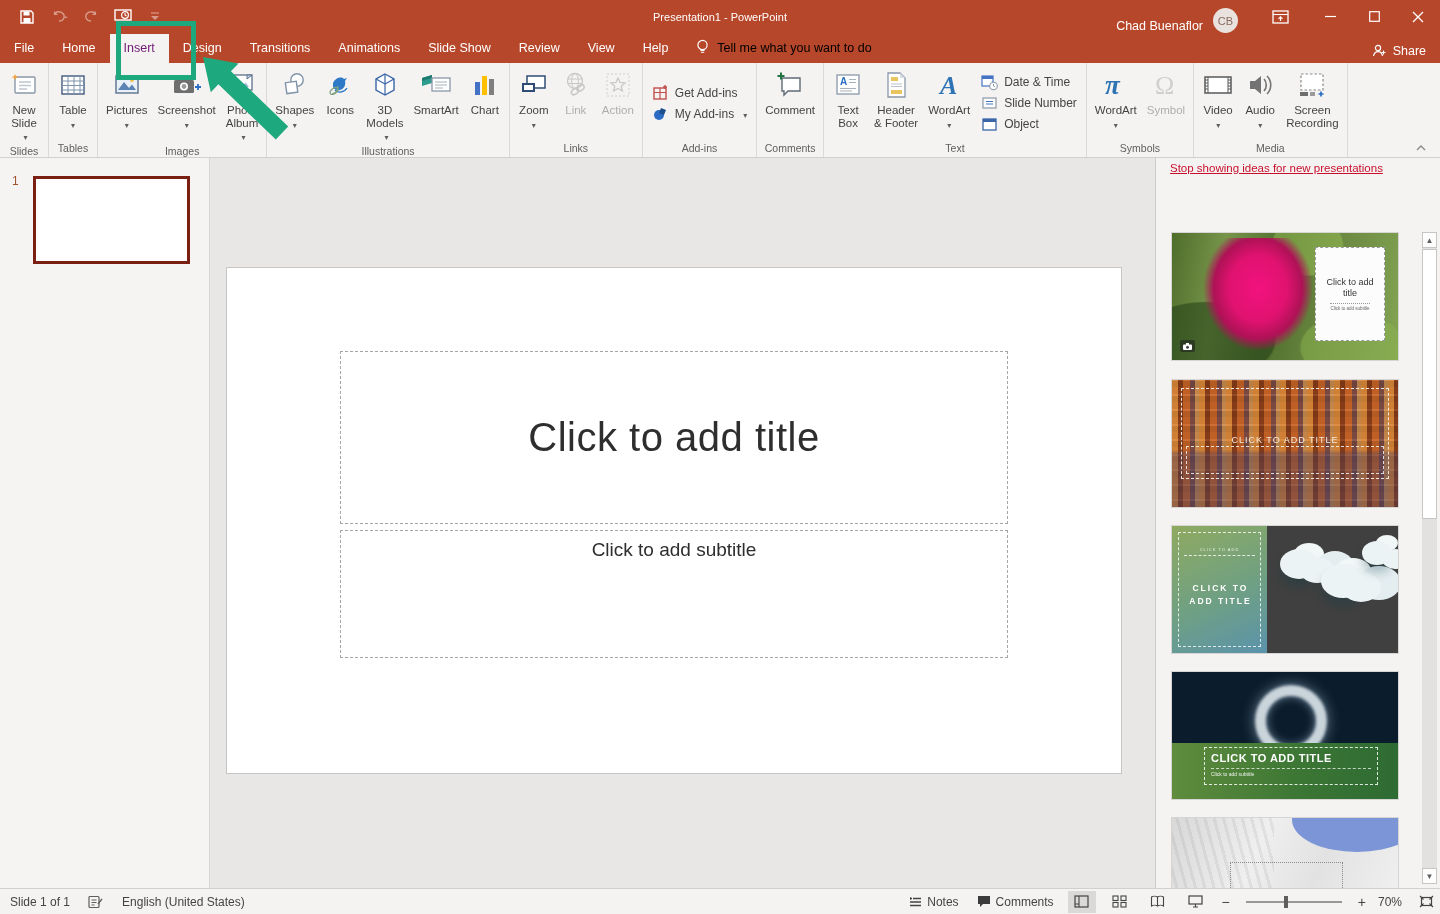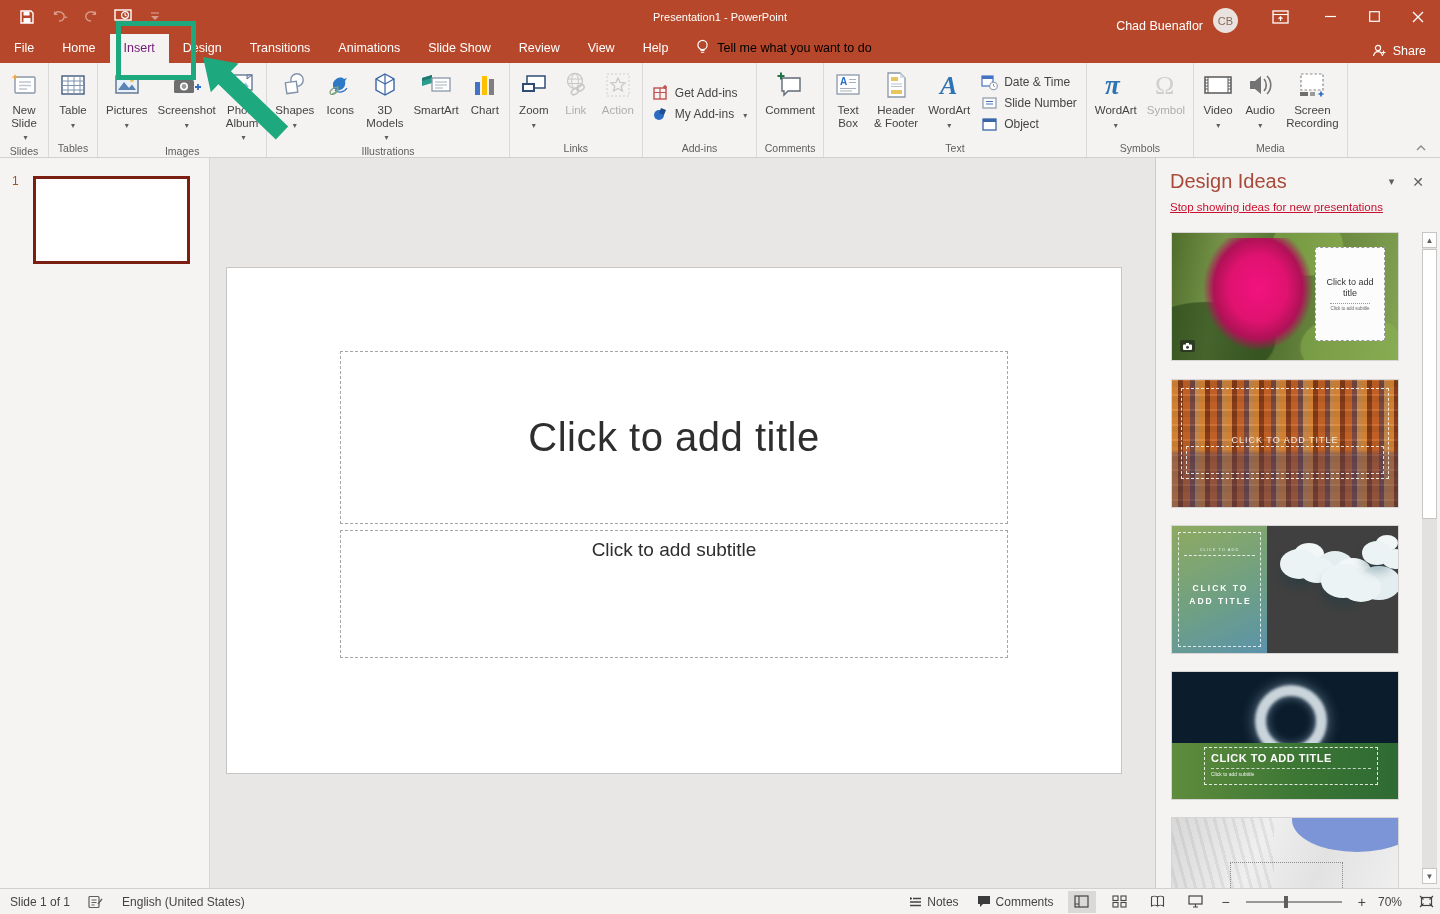--- a/index.html
+++ b/index.html
@@ -595,25 +595,20 @@
   </div>
 
   <div class="canvas">
     <div class="slide">
       <div class="ph ph-title">Click to add title</div>
       <div class="ph ph-sub">Click to add subtitle</div>
     </div>
   </div>
 
   <div class="design">
-    <div class="d-head">
-      <span class="d-title">Design Ideas</span>
-      <span class="d-chev">▾</span>
-      <span class="d-close">✕</span>
-    </div>
     <a class="d-link">Stop showing ideas for new presentations</a>
 
     <div class="dthumb t-lily" style="top:75px">
       <div class="pads"></div>
       <div class="flower"></div>
       <div class="card">
         <span class="ct" style="white-space:pre-line">Click to add
 title</span>
         <span class="cs">Click to add subtitle</span>
       </div>

